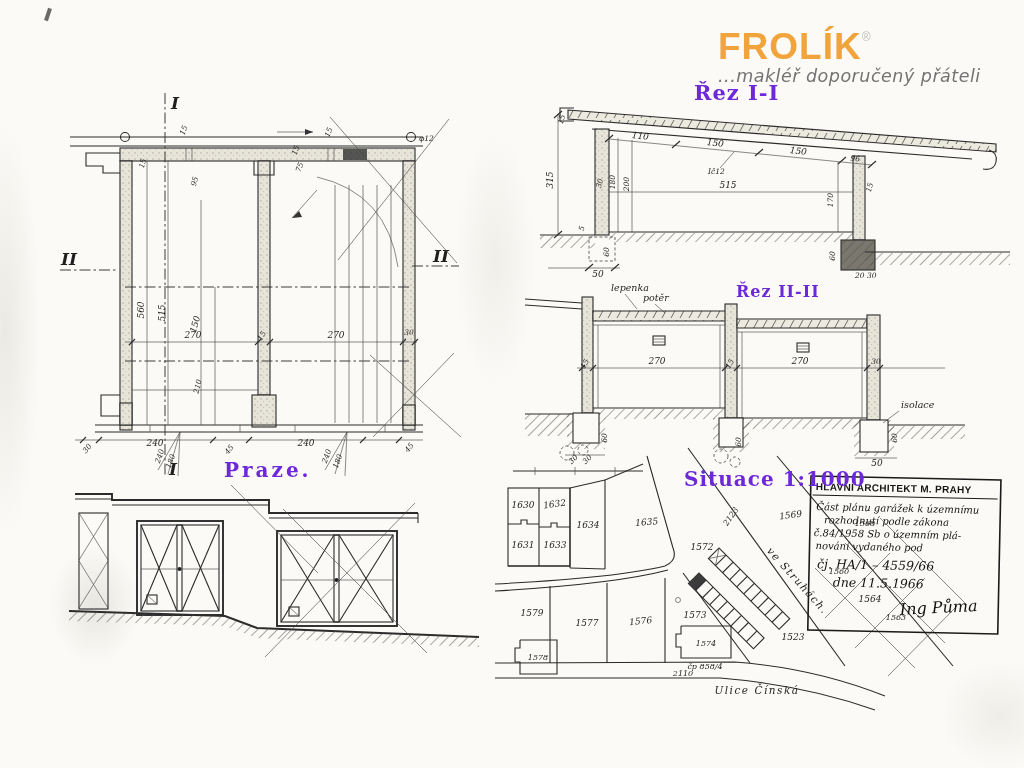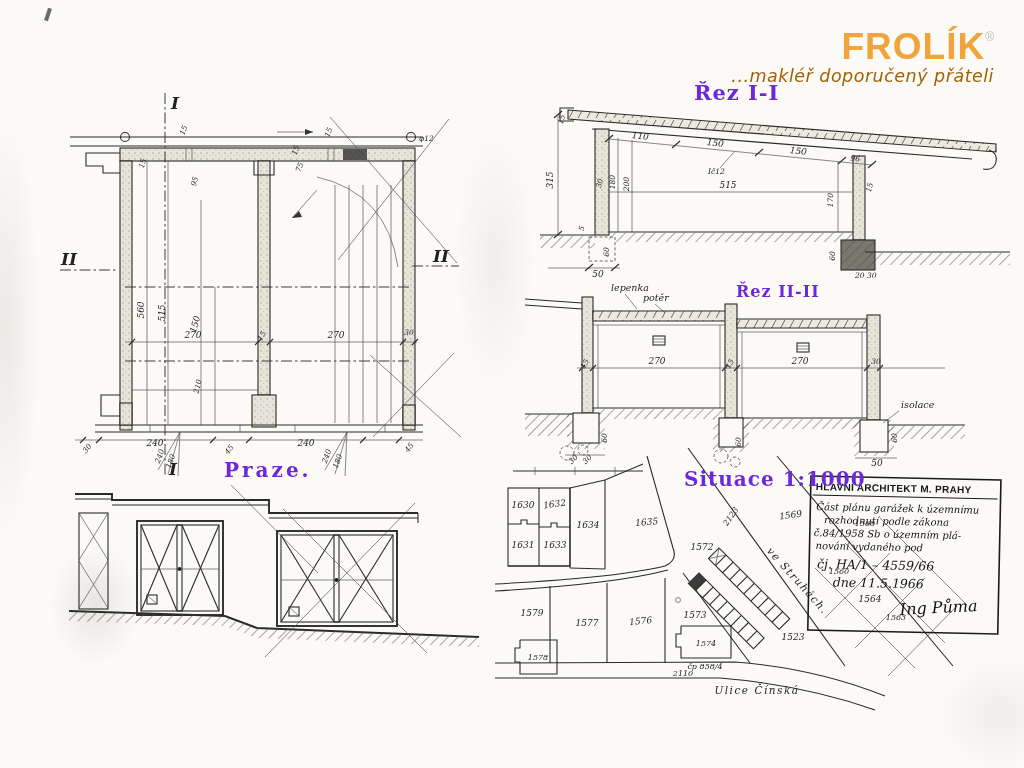--- a/index.html
+++ b/index.html
@@ -29,27 +29,27 @@
   .st-l{font:italic 10px "DejaVu Serif",serif;fill:#141414}
   .st-l2{font:italic 12.5px "DejaVu Serif",serif;fill:#121212}
   .st-sig{font:italic 16px "DejaVu Serif",serif;fill:#121212}
   .dtitle{position:absolute;font-family:"DejaVu Serif",serif;font-weight:bold;color:#6d28d9;white-space:nowrap}
   #t-rez1{left:694px;top:80px;font-size:21px;letter-spacing:1px}
   #t-rez2{left:736px;top:282px;font-size:16px;letter-spacing:1px}
   #t-situace{left:684px;top:467px;font-size:20px;letter-spacing:1px}
   #t-pohled{left:224px;top:458px;font-size:20px;letter-spacing:3px}
   #t-date{left:46px;top:645px;font-size:21px;letter-spacing:1px}
   
-  .logo{position:absolute;top:28px;left:718px;width:276px;text-align:right}
+  .logo{position:absolute;top:28px;left:718px;width:276px;}
   .logo .brand{font-family:"Liberation Sans",sans-serif;font-weight:bold;font-size:37px;
                color:#f1a43c;letter-spacing:1px;line-height:1}
   .logo .reg{font-family:"Liberation Sans",sans-serif;font-size:12px;color:#bdbdbd;
              vertical-align:18px;font-weight:normal}
   .logo .tag{font-family:"DejaVu Sans",sans-serif;font-style:italic;font-size:17.5px;
-             color:#a16207;margin-top:1px;letter-spacing:.5px}
+             color:#737373;margin-top:1px;letter-spacing:.5px}
   
   .blot{position:absolute;border-radius:50%;pointer-events:none}
   .b1{left:-30px;top:120px;width:70px;height:420px;background:radial-gradient(closest-side,rgba(90,85,75,.10),rgba(0,0,0,0))}
   .b2{left:50px;top:545px;width:90px;height:120px;background:radial-gradient(closest-side,rgba(90,85,75,.12),rgba(0,0,0,0))}
   .b3{left:455px;top:130px;width:80px;height:260px;background:radial-gradient(closest-side,rgba(90,85,75,.07),rgba(0,0,0,0))}
   .b4{left:940px;top:660px;width:120px;height:110px;background:radial-gradient(closest-side,rgba(90,85,75,.08),rgba(0,0,0,0))}
   .inkmark{position:absolute;left:46px;top:8px;width:4px;height:13px;background:#3a3a3a;
            transform:rotate(18deg);opacity:.75}
 </style>
 </head>

